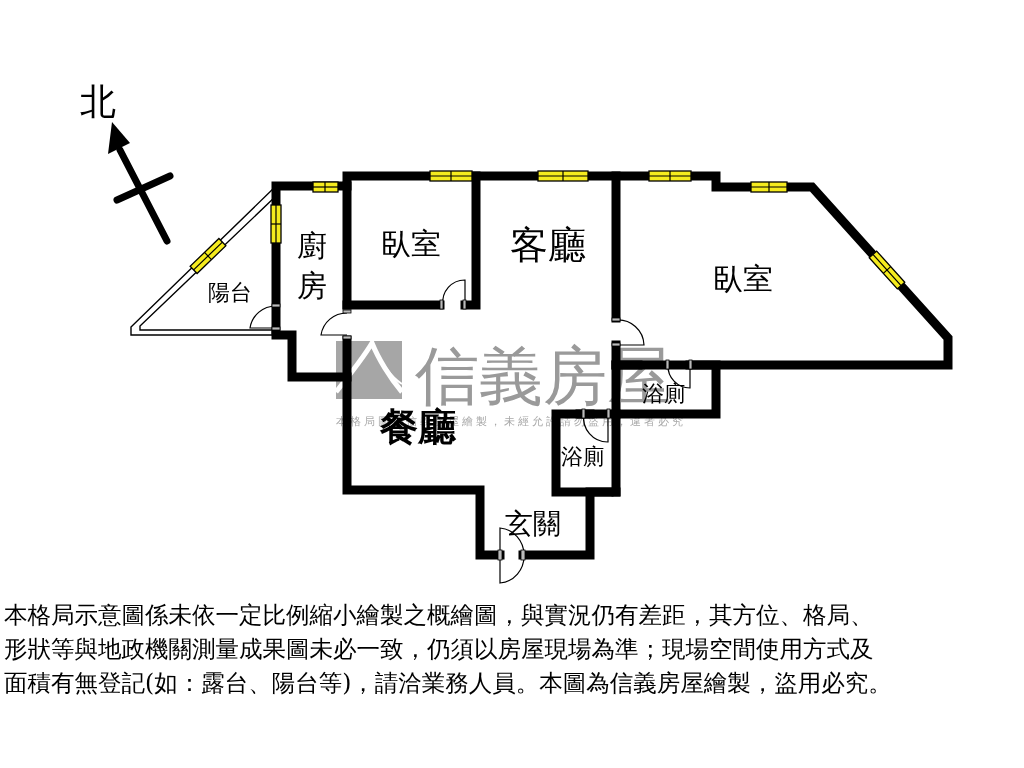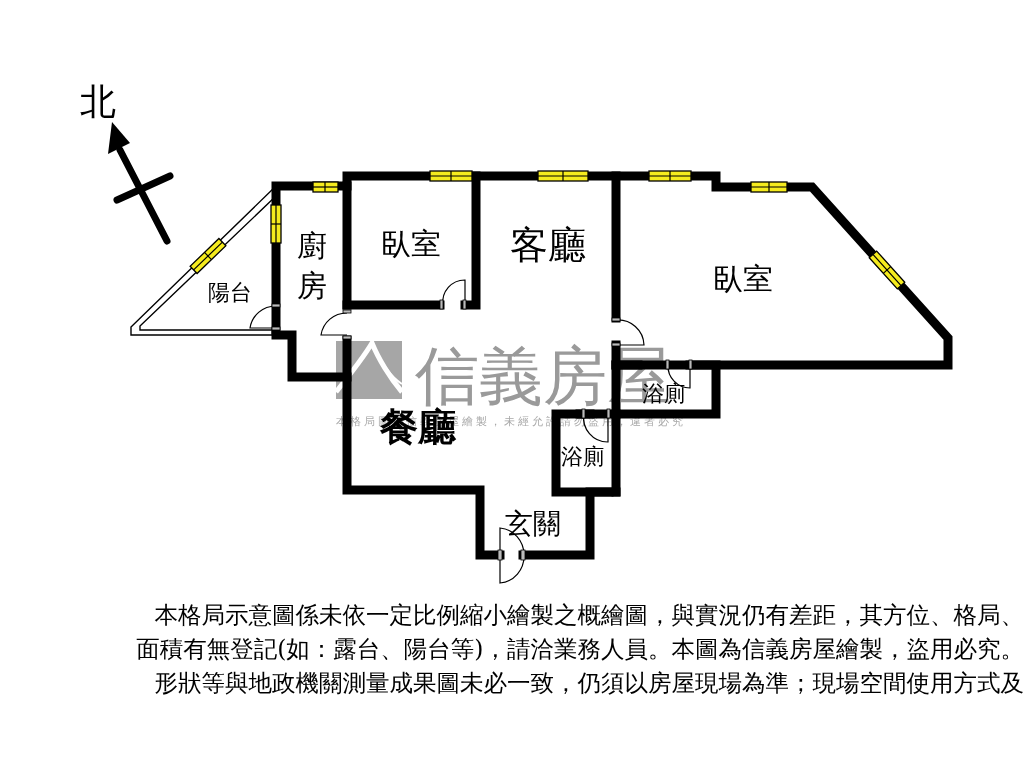--- a/index.html
+++ b/index.html
@@ -6,21 +6,21 @@
     body { width: 1024px; height: 768px; position: relative; overflow: hidden; font-family: "DejaVu Serif", "Liberation Serif", serif; }
     #plan { position: absolute; left: 0; top: 0; width: 1024px; height: 590px; }
     .wall { fill: none; stroke: #000; stroke-width: 9; stroke-linejoin: miter; stroke-linecap: square; }
     .thin { fill: none; stroke: #000; stroke-width: 1.2; }
     .balc { fill: none; stroke: #000; stroke-width: 1.4; }
     .win rect { fill: #f5eb1e; stroke: #000; stroke-width: 1.3; }
     .win line { stroke: #000; stroke-width: 1.2; }
     .room-label { font-family: "DejaVu Serif", "Liberation Serif", serif; fill: #000; }
     .wm-text { font-family: "DejaVu Sans", "Liberation Sans", sans-serif; fill: #9a9a9a; }
     .wm-small { font-family: "DejaVu Sans", "Liberation Sans", sans-serif; fill: #a8a8a8; font-size: 11px; letter-spacing: 3px; }
-    .disclaimer { position: absolute; left: 4px; top: 598px; width: 1020px; font-family: "DejaVu Serif", "Liberation Serif", serif; font-size: 23.5px; line-height: 34px; color: #000; white-space: nowrap; text-align: right; }
+    .disclaimer { position: absolute; left: 4px; top: 598px; width: 1020px; font-family: "DejaVu Serif", "Liberation Serif", serif; font-size: 23.5px; line-height: 34px; color: #000; white-space: nowrap; }
     .disclaimer div { height: 34px; }
     .compass-label { position: absolute; left: 80px; top: 78px; font-family: "DejaVu Serif", "Liberation Serif", serif; font-size: 36px; color: #000; }
   </style>
 </head>
 <body>
 
 <div class="compass-label">北</div>
 
 <svg id="plan" viewBox="0 0 1024 590" xmlns="http://www.w3.org/2000/svg">
 
@@ -160,15 +160,15 @@
     <text class="room-label" x="713" y="289" font-size="30">臥室</text>
     <text class="room-label" x="380" y="440" font-size="38" font-weight="bold">餐廳</text>
     <text class="room-label" x="642" y="401" font-size="22">浴廁</text>
     <text class="room-label" x="561" y="464" font-size="22">浴廁</text>
     <text class="room-label" x="505" y="533" font-size="28">玄關</text>
   </g>
 </svg>
 
 <div class="disclaimer">
   <div>本格局示意圖係未依一定比例縮小繪製之概繪圖，與實況仍有差距，其方位、格局、</div>
+  <div>形狀等與地政機關測量成果圖未必一致，仍須以房屋現場為準；現場空間使用方式及</div>
   <div>面積有無登記(如：露台、陽台等)，請洽業務人員。本圖為信義房屋繪製，盜用必究。</div>
-  <div>形狀等與地政機關測量成果圖未必一致，仍須以房屋現場為準；現場空間使用方式及</div>
 </div>
 
 </body></html>

